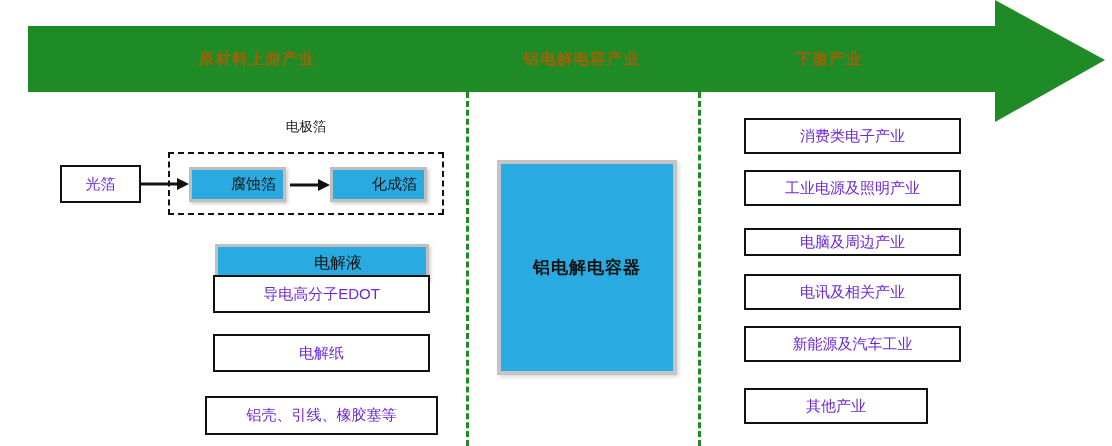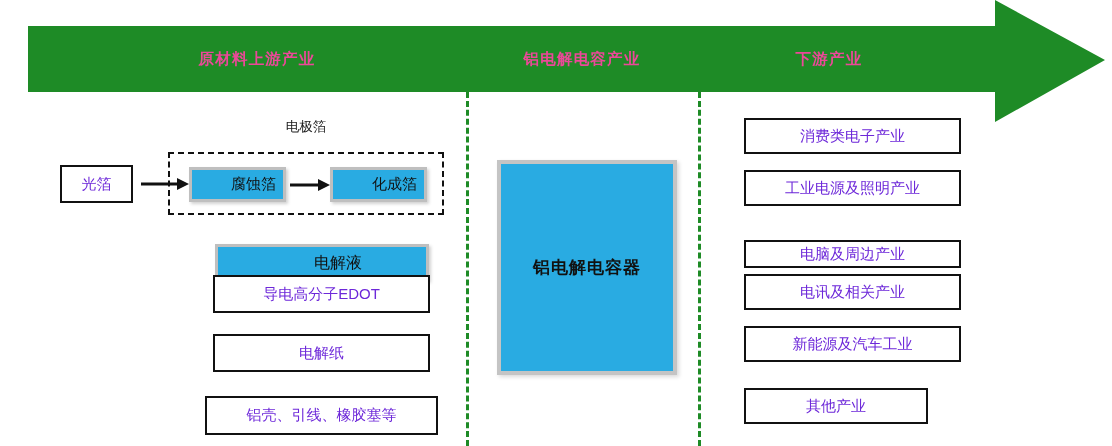--- a/index.html
+++ b/index.html
@@ -25,21 +25,21 @@
     left: 28px;
     top: 0px;
     width: 1077px;
     height: 123px;
     pointer-events: none;
   }
   .banner-arrow svg { display: block; }
 
   .banner-label {
     position: absolute;
-    color: #ec4899;
+    color: #a16207;
     font-family: "Liberation Serif", "DejaVu Serif", serif;
     font-weight: bold;
     font-size: 15.5px;
     letter-spacing: 1.2px;
     white-space: nowrap;
     top: 49px;
     transform: translateX(-50%);
   }
 
   
@@ -132,21 +132,21 @@
   <div class="banner-label" style="left:582px;">铝电解电容产业</div>
   <div class="banner-label" style="left:829px;">下游产业</div>
 
   <div class="divider" style="left:466px;"></div>
   <div class="divider" style="left:698px;"></div>
 
   <div class="group-caption" style="left:306px; top:118px;">电极箔</div>
 
   <div class="group-dashed" style="left:168px; top:152px; width:276px; height:63px;"></div>
 
-  <div class="box outline" style="left:60px; top:165px; width:73px; height:38px; font-size:15px;">光箔</div>
+  <div class="box outline" style="left:60px; top:165px; width:81px; height:38px; font-size:15px;">光箔</div>
 
   <div class="connector" style="left:141px; top:176px;">
     <svg width="48" height="16" viewBox="0 0 48 16" xmlns="http://www.w3.org/2000/svg">
       <line x1="0" y1="8" x2="38" y2="8" stroke="#111111" stroke-width="3"></line>
       <polygon points="36,2 48,8 36,14" fill="#111111"></polygon>
     </svg>
   </div>
 
   <div class="box blue blue-shadow" style="left:189px; top:167px; width:97px; height:35px;">腐蚀箔</div>
 
@@ -166,21 +166,21 @@
   <div class="box outline" style="left:213px; top:334px; width:217px; height:38px; font-size:15px;">电解纸</div>
 
   <div class="box outline" style="left:205px; top:396px; width:233px; height:39px; font-size:15px;">铝壳、引线、橡胶塞等</div>
 
   <div class="center-box" style="left:497px; top:160px; width:180px; height:215px;">铝电解电容器</div>
 
   <div class="box outline" style="left:744px; top:118px; width:217px; height:36px; font-size:15px;">消费类电子产业</div>
 
   <div class="box outline" style="left:744px; top:170px; width:217px; height:36px; font-size:15px;">工业电源及照明产业</div>
 
-  <div class="box outline" style="left:744px; top:240px; width:217px; height:28px; font-size:15px;">电脑及周边产业</div>
+  <div class="box outline" style="left:744px; top:228px; width:217px; height:28px; font-size:15px;">电脑及周边产业</div>
 
   <div class="box outline" style="left:744px; top:274px; width:217px; height:36px; font-size:15px;">电讯及相关产业</div>
 
   <div class="box outline" style="left:744px; top:326px; width:217px; height:36px; font-size:15px;">新能源及汽车工业</div>
 
   <div class="box outline" style="left:744px; top:388px; width:184px; height:36px; font-size:15px;">其他产业</div>
 
 </div>
 
 </body></html>

